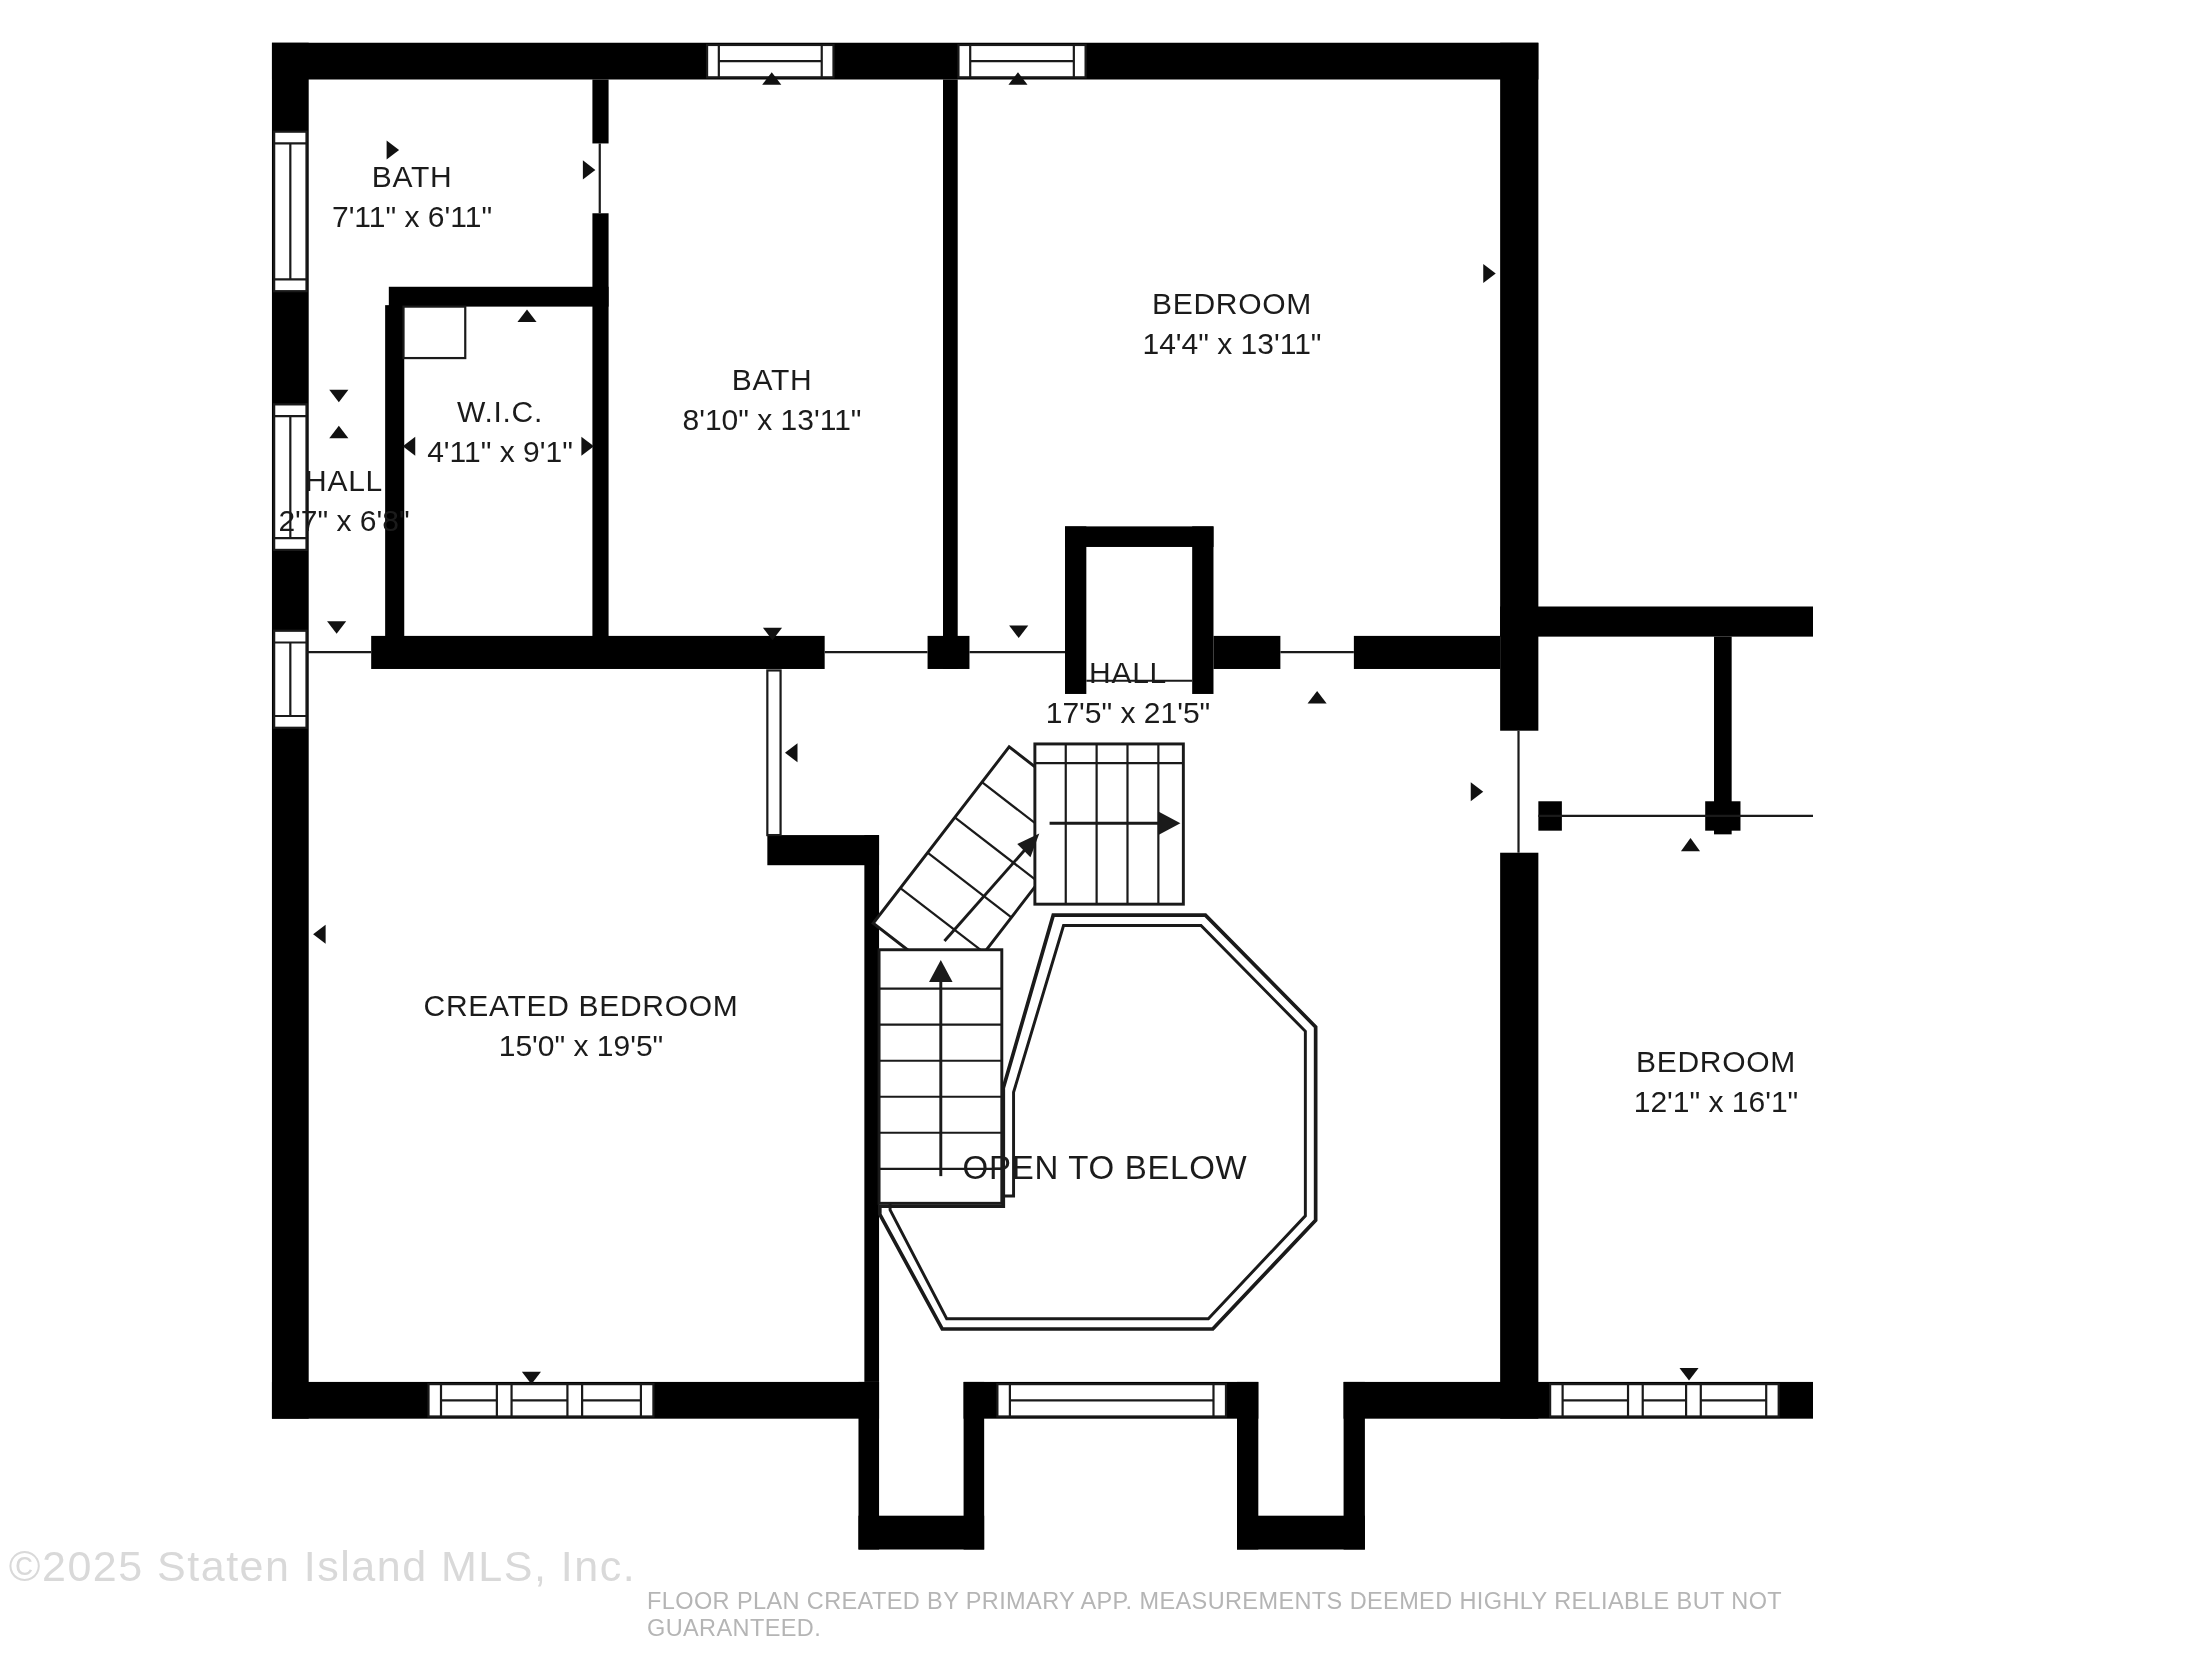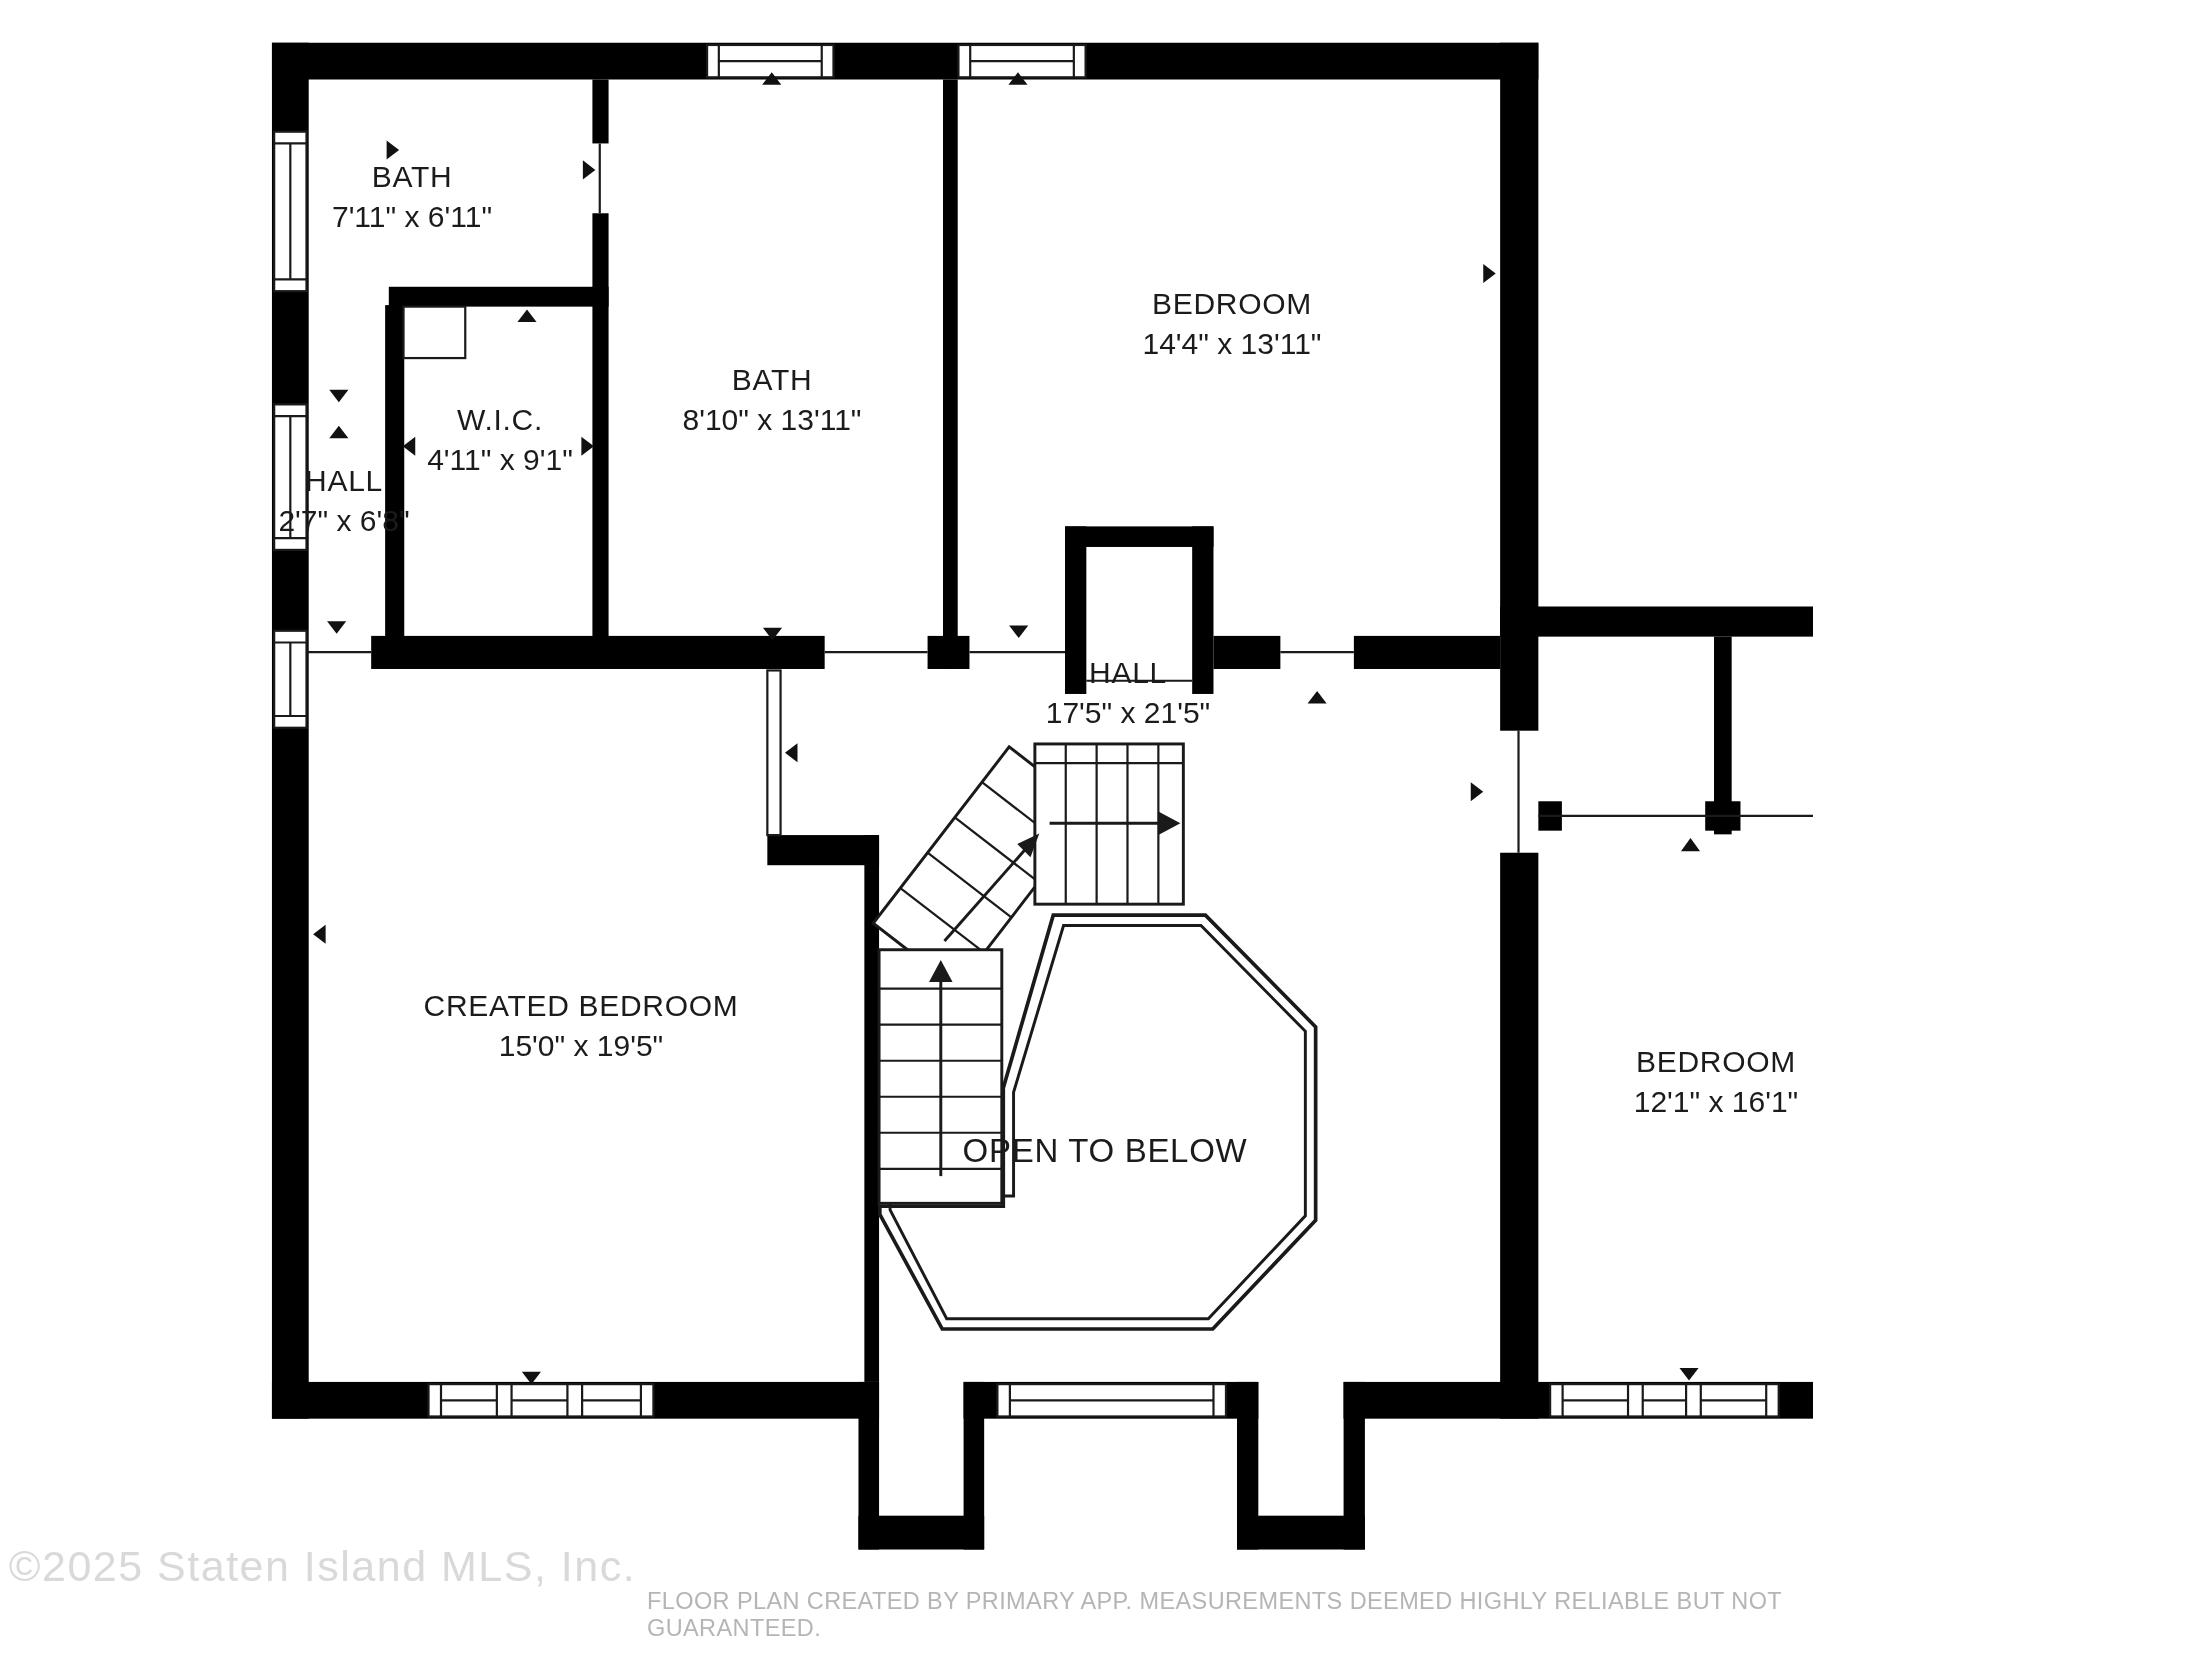--- a/index.html
+++ b/index.html
@@ -4,21 +4,21 @@
 <style>
   html,body{margin:0;padding:0;background:#ffffff;}
   #canvas{position:relative;width:1813px;height:1654px;background:#ffffff;overflow:hidden;
           font-family:"Liberation Sans", sans-serif;}
   #plan-svg{position:absolute;left:0;top:0;}
   .label{position:absolute;transform:translateX(-50%);text-align:center;white-space:nowrap;
          color:#1b1b1b;font-size:30px;line-height:40px;font-family:"Liberation Sans",sans-serif;}
   .label .nm{letter-spacing:0.7px;}
   .label .dm{letter-spacing:0px;}
   .label-open{position:absolute;transform:translateX(-50%);white-space:nowrap;color:#1b1b1b;
-         font-size:33px;font-family:"Liberation Sans",sans-serif;letter-spacing:0.7px;}
+         font-size:33px;font-family:"Liberation Sans",sans-serif;letter-spacing:0.7px;margin-top:17px;}
   .copyright{position:absolute;left:8.8px;top:1542px;font-size:43px;color:#d9d9d9;
          font-family:"Liberation Sans",sans-serif;letter-spacing:1.5px;}
   .disclaimer{position:absolute;left:647px;top:1588px;font-size:23.5px;color:#b5b5b5;
          font-family:"Liberation Sans",sans-serif;letter-spacing:0.4px;}
 </style>
 </head>
 <body>
 
 <div id="canvas">
 
@@ -214,21 +214,21 @@
     <polygon points="1037,115 1063,115 1050,98"></polygon>
     <polygon points="1372,115 1398,115 1385,98"></polygon>
     <polygon points="443,1258 443,1284 426,1271"></polygon>
   </g>
 </svg>
 
 <div class="label" style="left:412px;top:157px">
   <div class="nm">BATH</div>
   <div class="dm">7'11" x 6'11"</div>
 </div>
-<div class="label" style="left:500px;top:400px">
+<div class="label" style="left:500px;top:392px">
   <div class="nm">W.I.C.</div>
   <div class="dm">4'11" x 9'1"</div>
 </div>
 <div class="label" style="left:344px;top:461px">
   <div class="nm">HALL</div>
   <div class="dm">2'7" x 6'8"</div>
 </div>
 <div class="label" style="left:772px;top:360px">
   <div class="nm">BATH</div>
   <div class="dm">8'10" x 13'11"</div>

